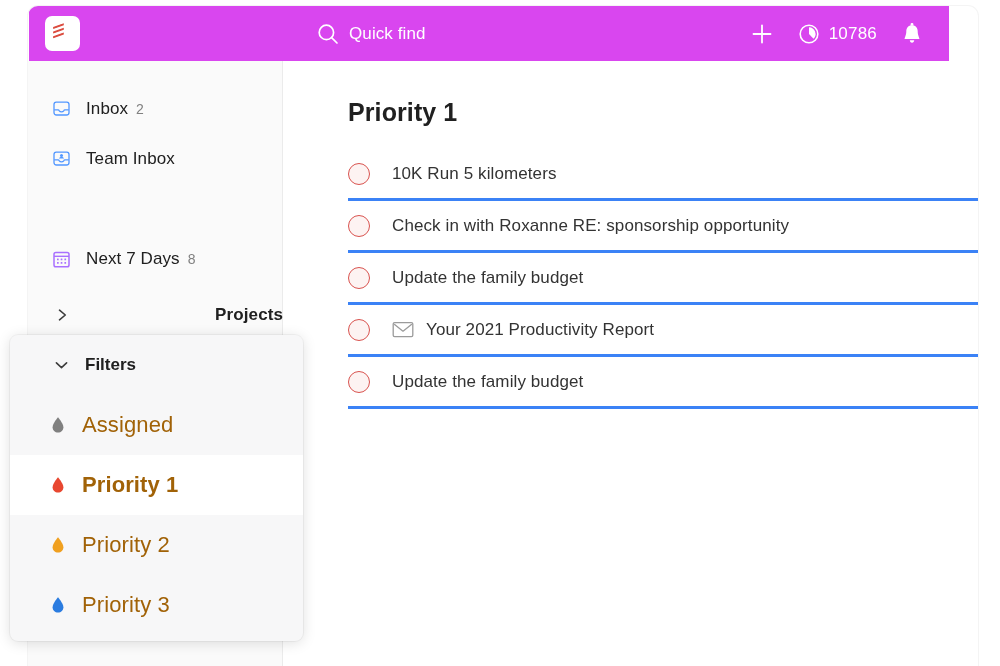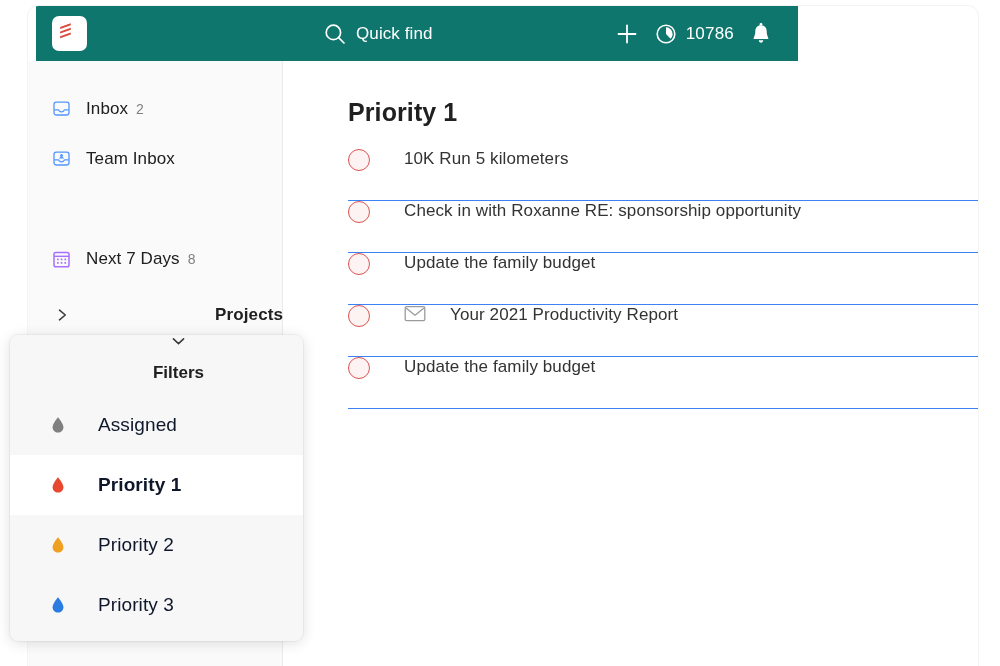--- a/index.html
+++ b/index.html
@@ -29,24 +29,24 @@
     height: 660px;
     border-radius: 10px 10px 0 0;
     overflow: hidden;
     background: #ffffff;
     box-shadow: 0 0 0 1px rgba(0,0,0,0.045);
   }
 
   
   .header {
     position: absolute;
-    left: 8px; top: 0;
-    width: 762px;
+    left: 1px; top: 0;
+    width: 920px;
     height: 55px;
-    background: #0f766e;
+    background: #d946ef;
     display: flex;
     align-items: center;
   }
 
   .logo-btn {
     position: absolute;
     left: 16px; top: 10px;
     width: 35px; height: 35px;
     background: #ffffff;
     border-radius: 7px;
@@ -69,21 +69,21 @@
     font-size: 17px;
     letter-spacing: 0.1px;
   }
 
   .header-right {
     position: absolute;
     right: 26px; top: 0;
     height: 55px;
     display: flex;
     align-items: center;
-    gap: 16px;
+    gap: 24px;
   }
   .hdr-icon { display: flex; align-items: center; justify-content: center; }
   .karma {
     display: flex;
     align-items: center;
     gap: 9px;
   }
   .karma-count {
     color: #ffffff;
     font-size: 17px;
@@ -155,21 +155,20 @@
     box-shadow: 0 2px 14px rgba(0,0,0,0.13), 0 0 0 1px rgba(0,0,0,0.04);
     overflow: hidden;
     z-index: 20;
   }
   .filters-head {
     height: 60px;
     display: flex;
     align-items: center;
     padding-left: 44px;
     gap: 16px;
-    flex-direction: column;
   }
   .filters-title {
     font-size: 17px;
     font-weight: bold;
     color: #202020;
   }
   .filter-row {
     height: 60px;
     display: flex;
     align-items: center;
@@ -178,24 +177,23 @@
   }
   .filter-row.selected {
     background: #ffffff;
   }
   .filter-icon {
     width: 16px; height: 20px;
     display: flex; align-items: center; justify-content: center;
     flex: 0 0 16px;
   }
   .filter-label {
-    font-size: 19px;
-    color: #0f172a;
-    letter-spacing: 0.1px;
-    margin-left: 16px;
+    font-size: 22px;
+    color: #a16207;
+    letter-spacing: 0.1px;
   }
   .filter-row.selected .filter-label {
     font-weight: bold;
   }
 
   
   .main {
     position: absolute;
     left: 256px; top: 55px;
     width: 694px;
@@ -212,22 +210,23 @@
   }
   .task-list {
     position: absolute;
     left: 64px; top: 88px;
     width: 648px;
   }
   .task-row {
     position: relative;
     height: 52px;
     display: flex;
-    border-bottom: 1px solid #3b82f6;
-    gap: 12px;
+    align-items: center;
+    border-bottom: 3px solid #3b82f6;
+    gap: 0;
   }
   .checkbox {
     width: 22px; height: 22px;
     border: 1.6px solid #d9534f;
     border-radius: 50%;
     background: #fdf3f2;
     flex: 0 0 22px;
     margin-right: 22px;
   }
   .task-text {

